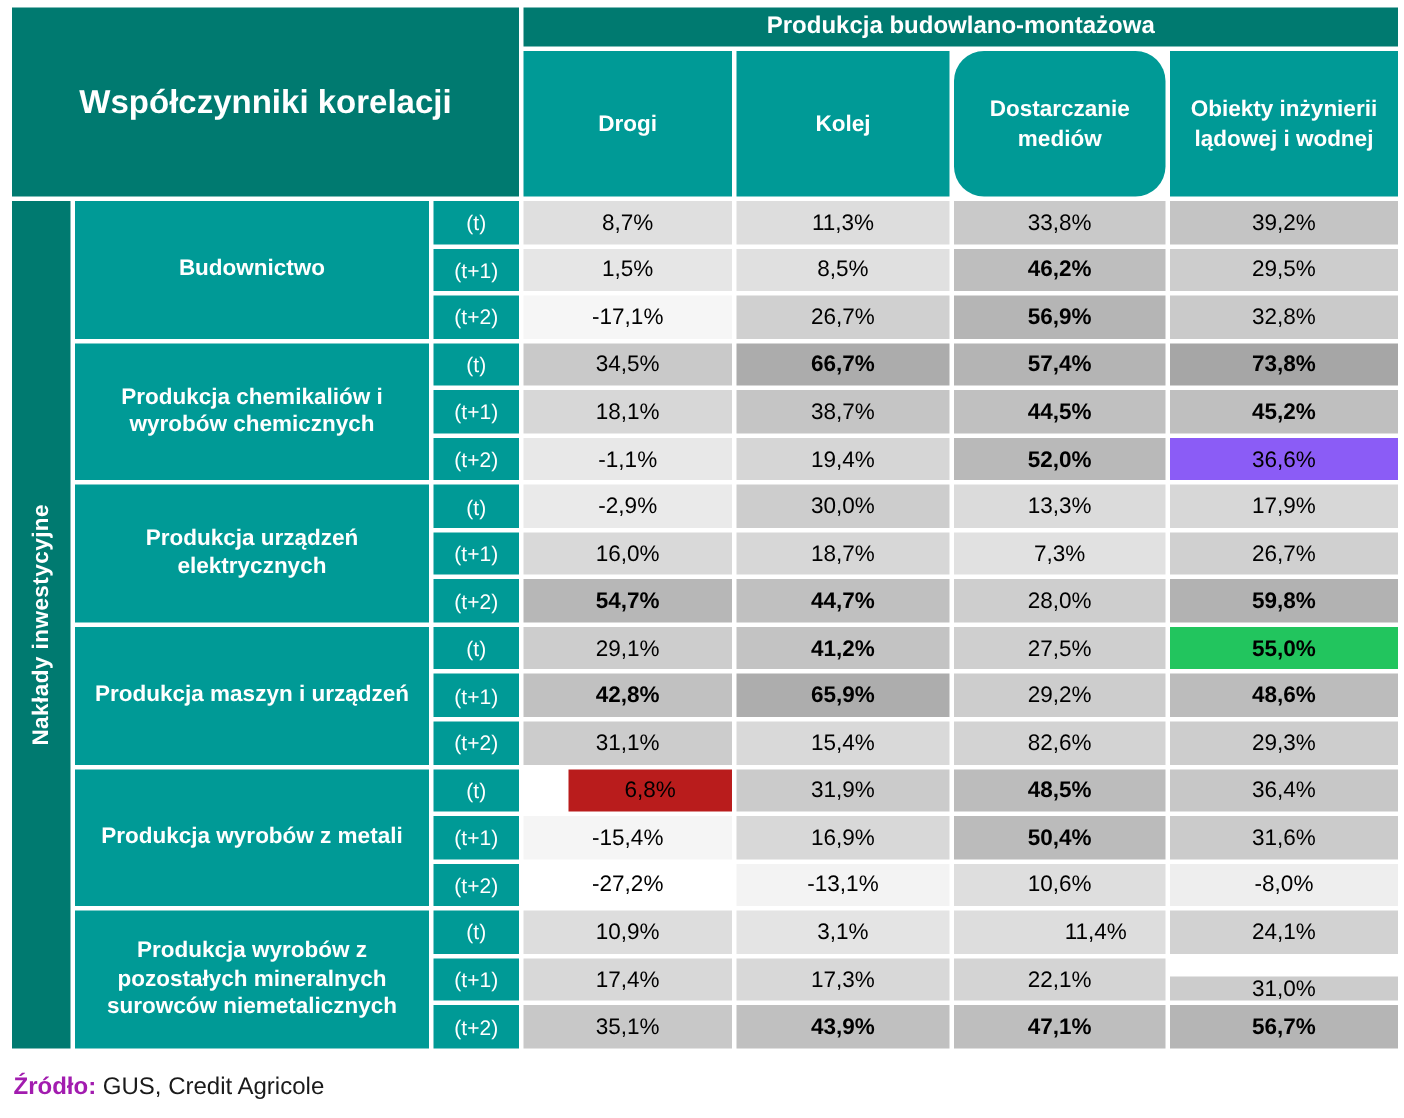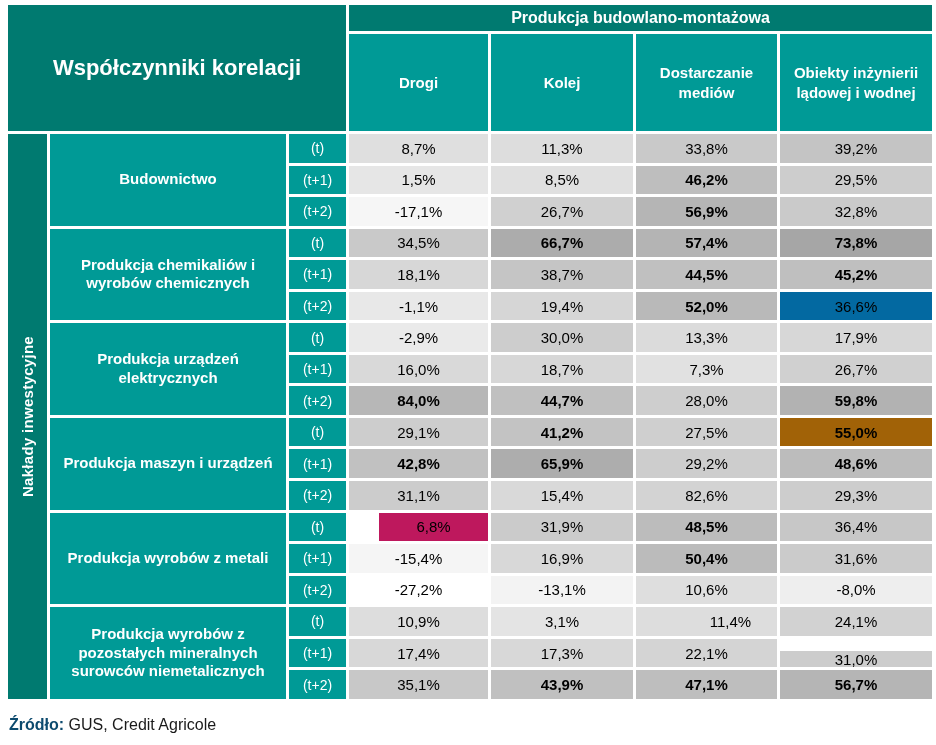--- a/index.html
+++ b/index.html
@@ -13,32 +13,32 @@
     grid-template-columns:39px 236px 57px 139px 142px 141px 152px;
     grid-template-rows:26px 97px repeat(18, 28.55px);
     gap:3px;
   }
   .cell { display:flex; align-items:center; justify-content:center; }
   .teal-dark  { background:#007A70; color:#ffffff; }
   .teal-light { background:#009A96; color:#ffffff; }
   .corner   { grid-column:1/4; grid-row:1/3; font-size:22px; font-weight:bold; }
   .colgroup { grid-column:4/8; grid-row:1/2; font-size:16px; font-weight:bold; }
   .colhead  { grid-row:2/3; font-size:15px; font-weight:bold; text-align:center; line-height:1.3; padding:0 2px; }
-  .ch1 { grid-column:4; } .ch2 { grid-column:5; } .ch3 { grid-column:6; } .ch4 { grid-column:7; }
+  .ch1 { grid-column:4; } .ch2 { grid-column:5; } .ch3 { grid-column:6;border-radius:20px; } .ch4 { grid-column:7; }
   .vstrip { grid-column:1; grid-row:3/21; }
   .vtext {
     writing-mode:vertical-rl; transform:rotate(180deg);
     font-size:15px; font-weight:bold; color:#ffffff; letter-spacing:0.3px;
   }
   .group-label { grid-column:2; font-size:15px; font-weight:bold; text-align:center; line-height:1.25; padding:0 6px; }
   .lag { grid-column:3; font-size:14px; }
   .val { font-size:15px; color:#000000; }
   .val.hi { font-weight:bold; }
   .footer { position:absolute; left:9px; top:716px; font-size:16px; color:#1a1a1a; }
-  .footer .lbl { font-weight:bold; color:#0c4a6e; }
+  .footer .lbl { font-weight:bold; color:#a21caf; }
 </style>
 </head>
 <body>
 
 <div class="page">
   <div class="grid" id="grid">
     <div class="cell teal-dark corner">Współczynniki korelacji</div>
     <div class="cell teal-dark colgroup">Produkcja budowlano-montażowa</div>
     <div class="cell teal-light colhead ch1">Drogi</div>
     <div class="cell teal-light colhead ch2">Kolej</div>
@@ -72,56 +72,56 @@
       <div class="cell val hi" style="grid-area: 6 / 7; background: rgb(166, 166, 166);">73,8%</div>
       <div class="cell teal-light lag" style="grid-row: 7;">(t+1)</div>
       <div class="cell val" style="grid-area: 7 / 4; background: rgb(215, 215, 215);">18,1%</div>
       <div class="cell val" style="grid-area: 7 / 5; background: rgb(197, 197, 197);">38,7%</div>
       <div class="cell val hi" style="grid-area: 7 / 6; background: rgb(192, 192, 192);">44,5%</div>
       <div class="cell val hi" style="grid-area: 7 / 7; background: rgb(191, 191, 191);">45,2%</div>
       <div class="cell teal-light lag" style="grid-row: 8;">(t+2)</div>
       <div class="cell val" style="grid-area: 8 / 4; background: rgb(232, 232, 232);">-1,1%</div>
       <div class="cell val" style="grid-area: 8 / 5; background: rgb(214, 214, 214);">19,4%</div>
       <div class="cell val hi" style="grid-area: 8 / 6; background: rgb(185, 185, 185);">52,0%</div>
-      <div class="cell val" style="grid-area: 8 / 7; background: #0369a1;">36,6%</div>
+      <div class="cell val" style="grid-area: 8 / 7; background: #8b5cf6;">36,6%</div>
       <div class="cell teal-light group-label" style="grid-row: 9 / span 3;">Produkcja urządzeń elektrycznych</div>
       <div class="cell teal-light lag" style="grid-row: 9;">(t)</div>
       <div class="cell val" style="grid-area: 9 / 4; background: rgb(234, 234, 234);">-2,9%</div>
       <div class="cell val" style="grid-area: 9 / 5; background: rgb(205, 205, 205);">30,0%</div>
       <div class="cell val" style="grid-area: 9 / 6; background: rgb(219, 219, 219);">13,3%</div>
       <div class="cell val" style="grid-area: 9 / 7; background: rgb(215, 215, 215);">17,9%</div>
       <div class="cell teal-light lag" style="grid-row: 10;">(t+1)</div>
       <div class="cell val" style="grid-area: 10 / 4; background: rgb(217, 217, 217);">16,0%</div>
       <div class="cell val" style="grid-area: 10 / 5; background: rgb(215, 215, 215);">18,7%</div>
       <div class="cell val" style="grid-area: 10 / 6; background: rgb(225, 225, 225);">7,3%</div>
       <div class="cell val" style="grid-area: 10 / 7; background: rgb(208, 208, 208);">26,7%</div>
       <div class="cell teal-light lag" style="grid-row: 11;">(t+2)</div>
-      <div class="cell val hi" style="grid-area: 11 / 4; background: rgb(183, 183, 183);">84,0%</div>
+      <div class="cell val hi" style="grid-area: 11 / 4; background: rgb(183, 183, 183);">54,7%</div>
       <div class="cell val hi" style="grid-area: 11 / 5; background: rgb(192, 192, 192);">44,7%</div>
       <div class="cell val" style="grid-area: 11 / 6; background: rgb(206, 206, 206);">28,0%</div>
       <div class="cell val hi" style="grid-area: 11 / 7; background: rgb(178, 178, 178);">59,8%</div>
       <div class="cell teal-light group-label" style="grid-row: 12 / span 3;">Produkcja maszyn i urządzeń</div>
       <div class="cell teal-light lag" style="grid-row: 12;">(t)</div>
       <div class="cell val" style="grid-area: 12 / 4; background: rgb(205, 205, 205);">29,1%</div>
       <div class="cell val hi" style="grid-area: 12 / 5; background: rgb(195, 195, 195);">41,2%</div>
       <div class="cell val" style="grid-area: 12 / 6; background: rgb(207, 207, 207);">27,5%</div>
-      <div class="cell val hi" style="grid-area: 12 / 7; background: #a16207;">55,0%</div>
+      <div class="cell val hi" style="grid-area: 12 / 7; background: #22c55e;">55,0%</div>
       <div class="cell teal-light lag" style="grid-row: 13;">(t+1)</div>
       <div class="cell val hi" style="grid-area: 13 / 4; background: rgb(193, 193, 193);">42,8%</div>
       <div class="cell val hi" style="grid-area: 13 / 5; background: rgb(173, 173, 173);">65,9%</div>
       <div class="cell val" style="grid-area: 13 / 6; background: rgb(205, 205, 205);">29,2%</div>
       <div class="cell val hi" style="grid-area: 13 / 7; background: rgb(188, 188, 188);">48,6%</div>
       <div class="cell teal-light lag" style="grid-row: 14;">(t+2)</div>
       <div class="cell val" style="grid-area: 14 / 4; background: rgb(204, 204, 204);">31,1%</div>
       <div class="cell val" style="grid-area: 14 / 5; background: rgb(217, 217, 217);">15,4%</div>
       <div class="cell val" style="grid-area: 14 / 6; background: rgb(211, 211, 211);">82,6%</div>
       <div class="cell val" style="grid-area: 14 / 7; background: rgb(205, 205, 205);">29,3%</div>
       <div class="cell teal-light group-label" style="grid-row: 15 / span 3;">Produkcja wyrobów z metali</div>
       <div class="cell teal-light lag" style="grid-row: 15;">(t)</div>
-      <div class="cell val" style="grid-area: 15 / 4; background: #be185d; margin-left: 30px;">6,8%</div>
+      <div class="cell val" style="grid-area: 15 / 4; background: #b91c1c; margin-left: 30px;">6,8%</div>
       <div class="cell val" style="grid-area: 15 / 5; background: rgb(203, 203, 203);">31,9%</div>
       <div class="cell val hi" style="grid-area: 15 / 6; background: rgb(188, 188, 188);">48,5%</div>
       <div class="cell val" style="grid-area: 15 / 7; background: rgb(199, 199, 199);">36,4%</div>
       <div class="cell teal-light lag" style="grid-row: 16;">(t+1)</div>
       <div class="cell val" style="grid-area: 16 / 4; background: rgb(245, 245, 245);">-15,4%</div>
       <div class="cell val" style="grid-area: 16 / 5; background: rgb(216, 216, 216);">16,9%</div>
       <div class="cell val hi" style="grid-area: 16 / 6; background: rgb(187, 187, 187);">50,4%</div>
       <div class="cell val" style="grid-area: 16 / 7; background: rgb(203, 203, 203);">31,6%</div>
       <div class="cell teal-light lag" style="grid-row: 17;">(t+2)</div>
       <div class="cell val" style="grid-area: 17 / 4; background: rgb(255, 255, 255);">-27,2%</div>

